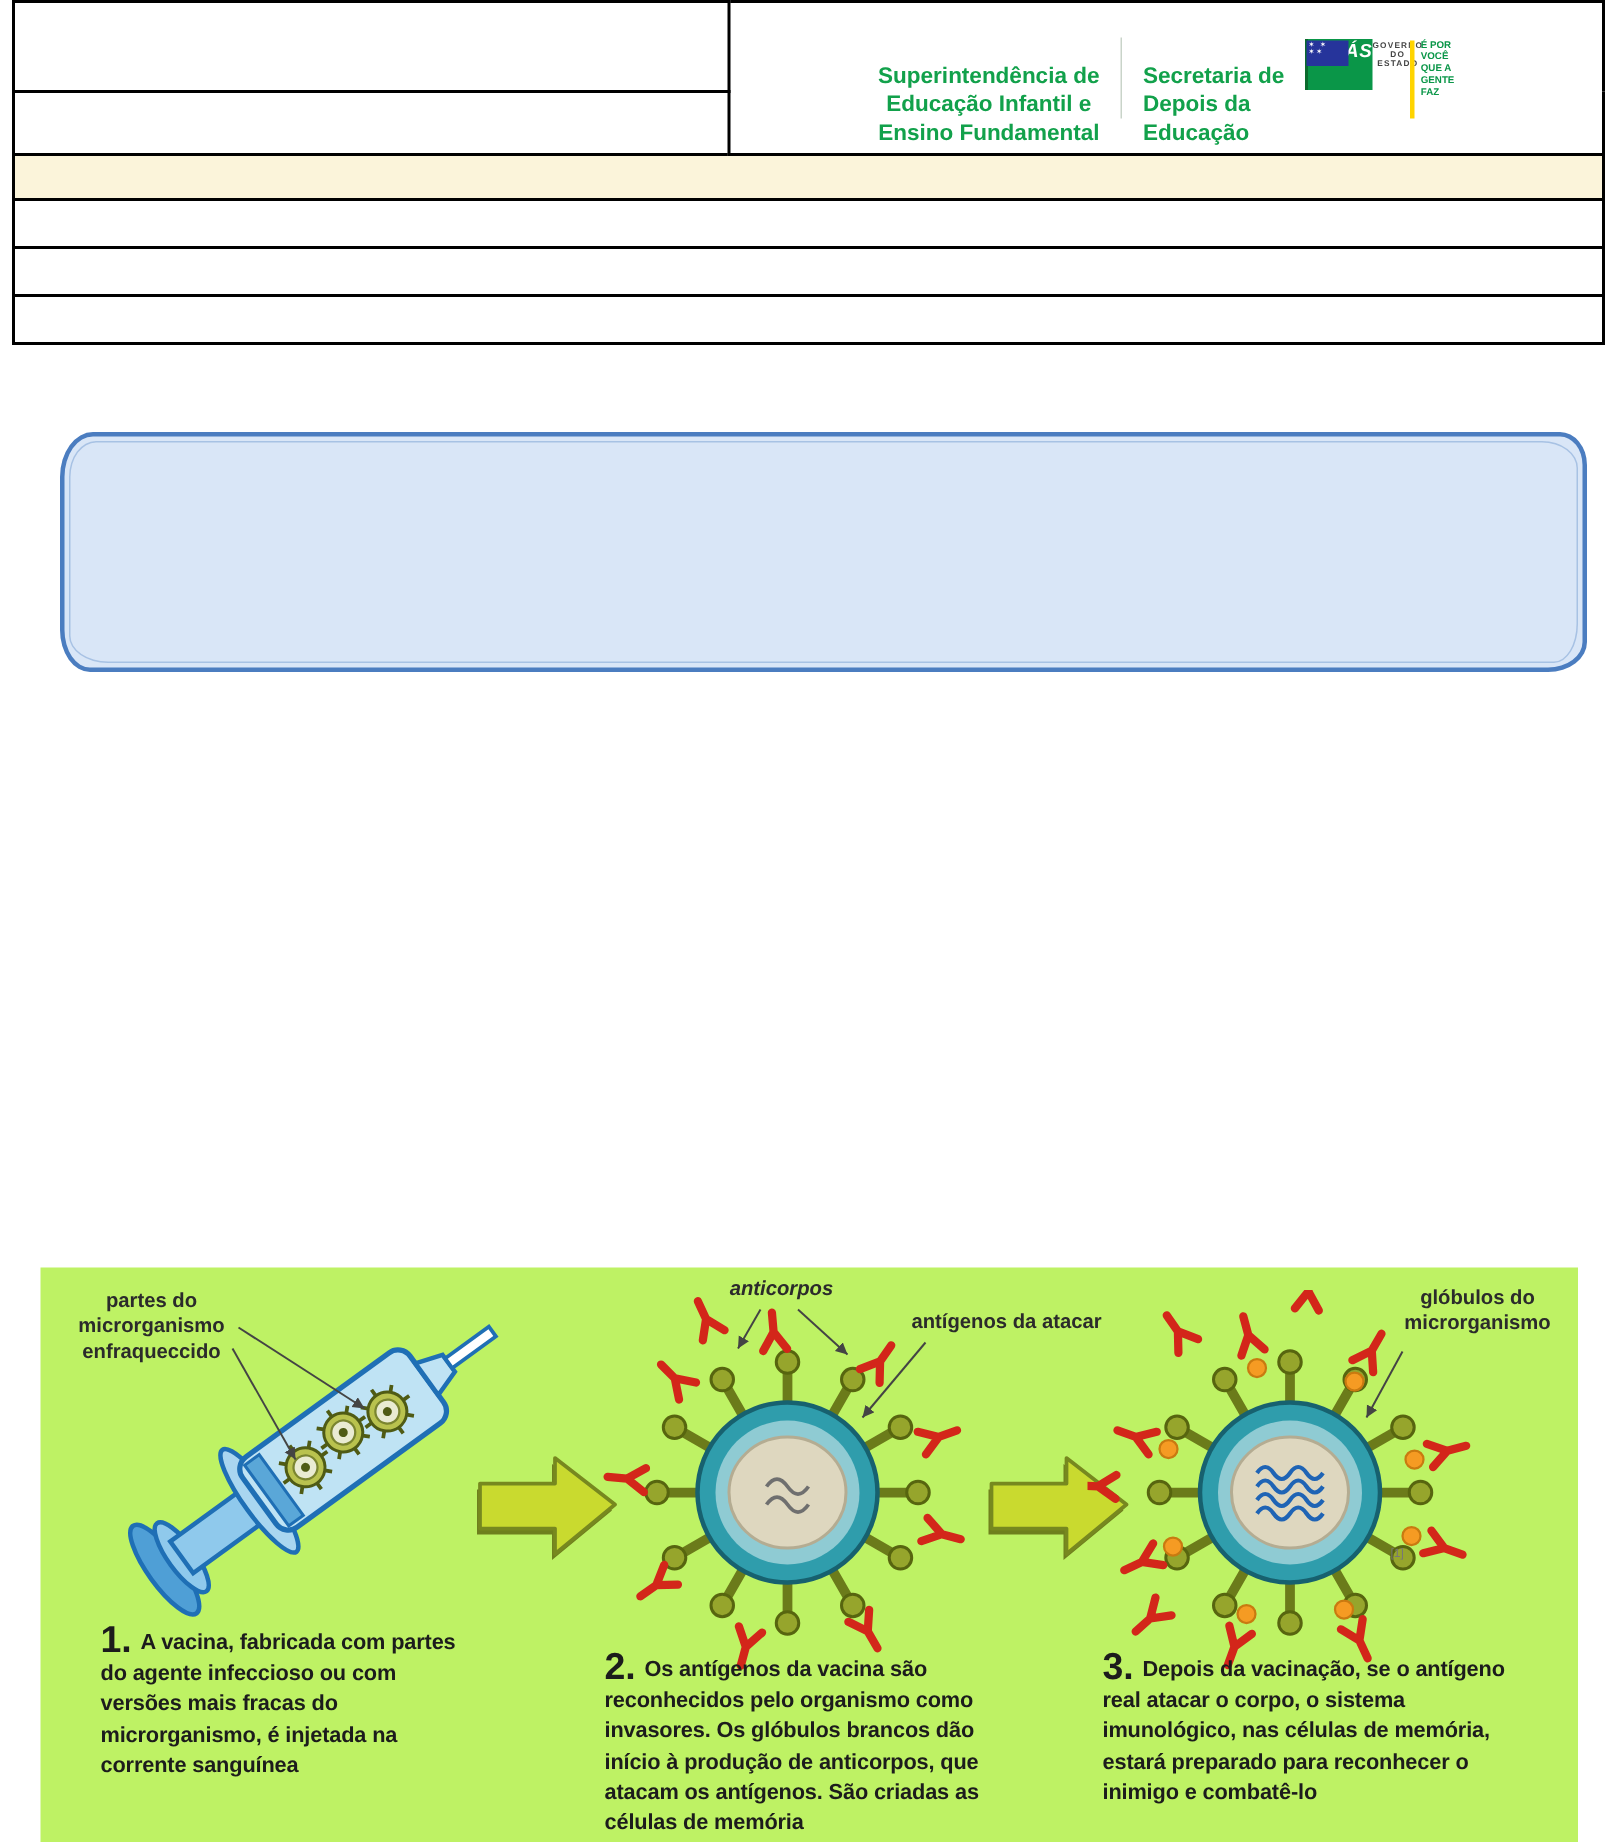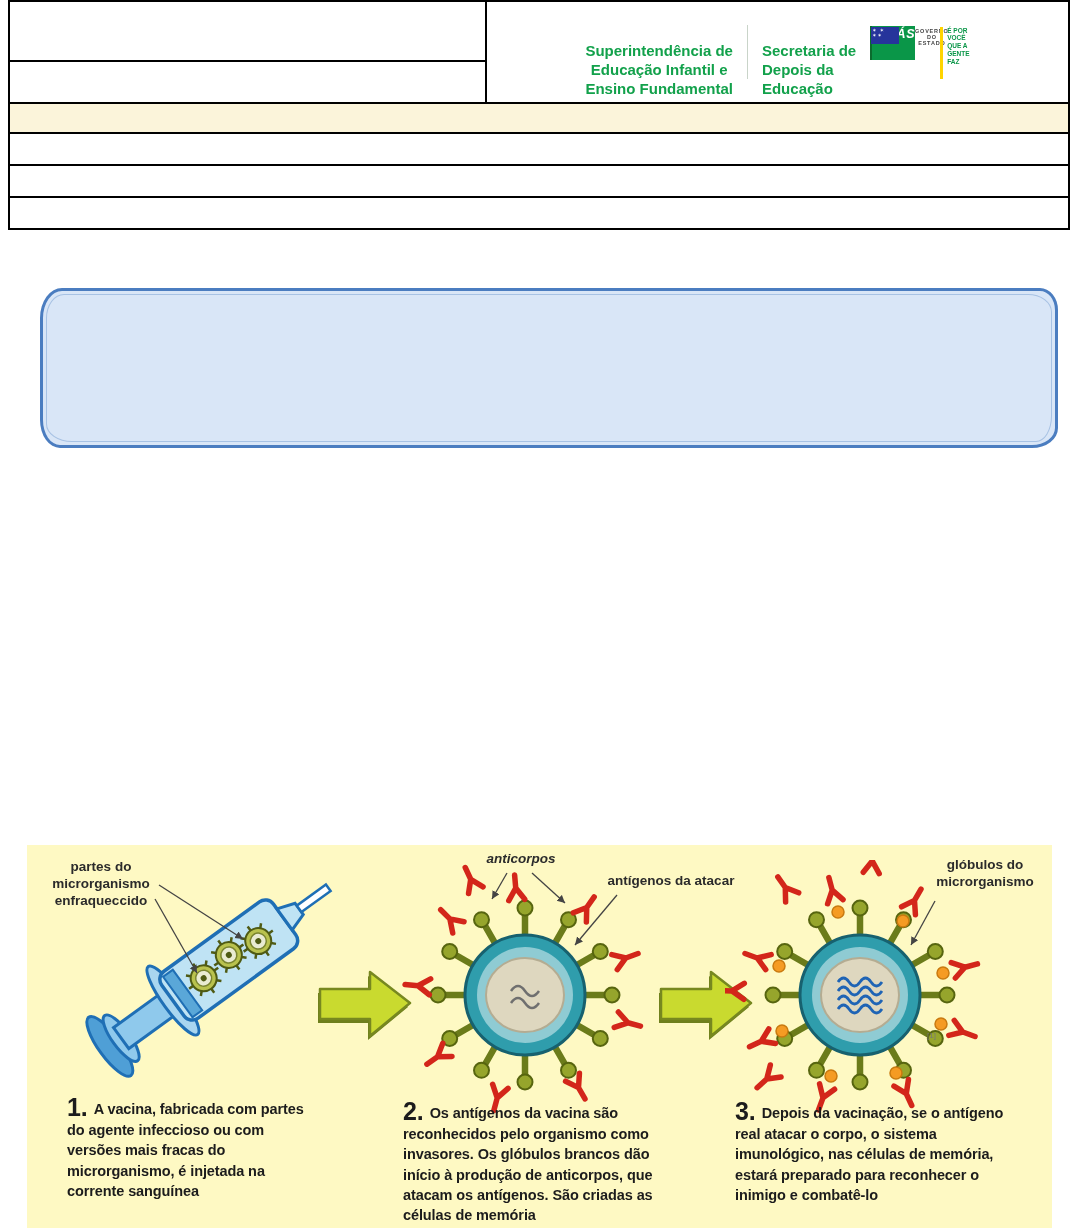--- a/index.html
+++ b/index.html
@@ -49,21 +49,21 @@
   }
   .note-box::after {
     content:""; position:absolute; inset:3px;
     border-radius: 18px 24px 16px 26px / 24px 18px 26px 18px;
     border:1px solid rgba(75,125,192,0.35);
   }
 
   
   .diagram {
     position:absolute; left:27px; top:845px; width:1025px; height:383px;
-    background:#fef9c3;
+    background:#bef264;
   }
   .diagram .abs { position:absolute; }
   .dg-label { font-size:13.5px; font-weight:bold; color:#2b2b2b; line-height:1.25; text-align:center; }
   .dg-citation { font-size:8px; color:#777; }
   .overlay-lines { position:absolute; left:0; top:0; pointer-events:none; }
 
   .step { position:absolute; font-size:14.5px; font-weight:bold; color:#1c1c1c; line-height:1.4; letter-spacing:-0.1px; }
   .step-num { font-size:25px; font-weight:bold; line-height:1; margin-right:6px; vertical-align:-2px; }
 </style>
 </head>
@@ -245,21 +245,21 @@
 
   <div class="abs dg-label preline" style="left:14px; top:14px; width:120px;">partes do
 microrganismo
 enfraqueccido</div>
   <div class="abs dg-label" style="left:446px; top:6px; width:96px;font-style:italic;">anticorpos</div>
   <div class="abs dg-label" style="left:566px; top:28px; width:156px;">antígenos da atacar</div>
   <div class="abs dg-label preline" style="left:888px; top:12px; width:140px;">glóbulos do
 microrganismo</div>
   <div class="abs dg-citation" style="left:900px; top:186px;">[1]</div>
 
-  <div class="step" style="left:40px; top:250px; width:252px;">
+  <div class="step" style="left:40px; top:236px; width:252px;">
     <span class="step-num">1.</span><span>A vacina, fabricada com partes do agente infeccioso ou com versões mais fracas do microrganismo, é injetada na corrente sanguínea</span>
   </div>
   <div class="step" style="left:376px; top:254px; width:274px;">
     <span class="step-num">2.</span><span>Os antígenos da vacina são reconhecidos pelo organismo como invasores. Os glóbulos brancos dão início à produção de anticorpos, que atacam os antígenos. São criadas as células de memória</span>
   </div>
   <div class="step" style="left:708px; top:254px; width:278px;">
     <span class="step-num">3.</span><span>Depois da vacinação, se o antígeno real atacar o corpo, o sistema imunológico, nas células de memória, estará preparado para reconhecer o inimigo e combatê-lo</span>
   </div>
 </div>
 

